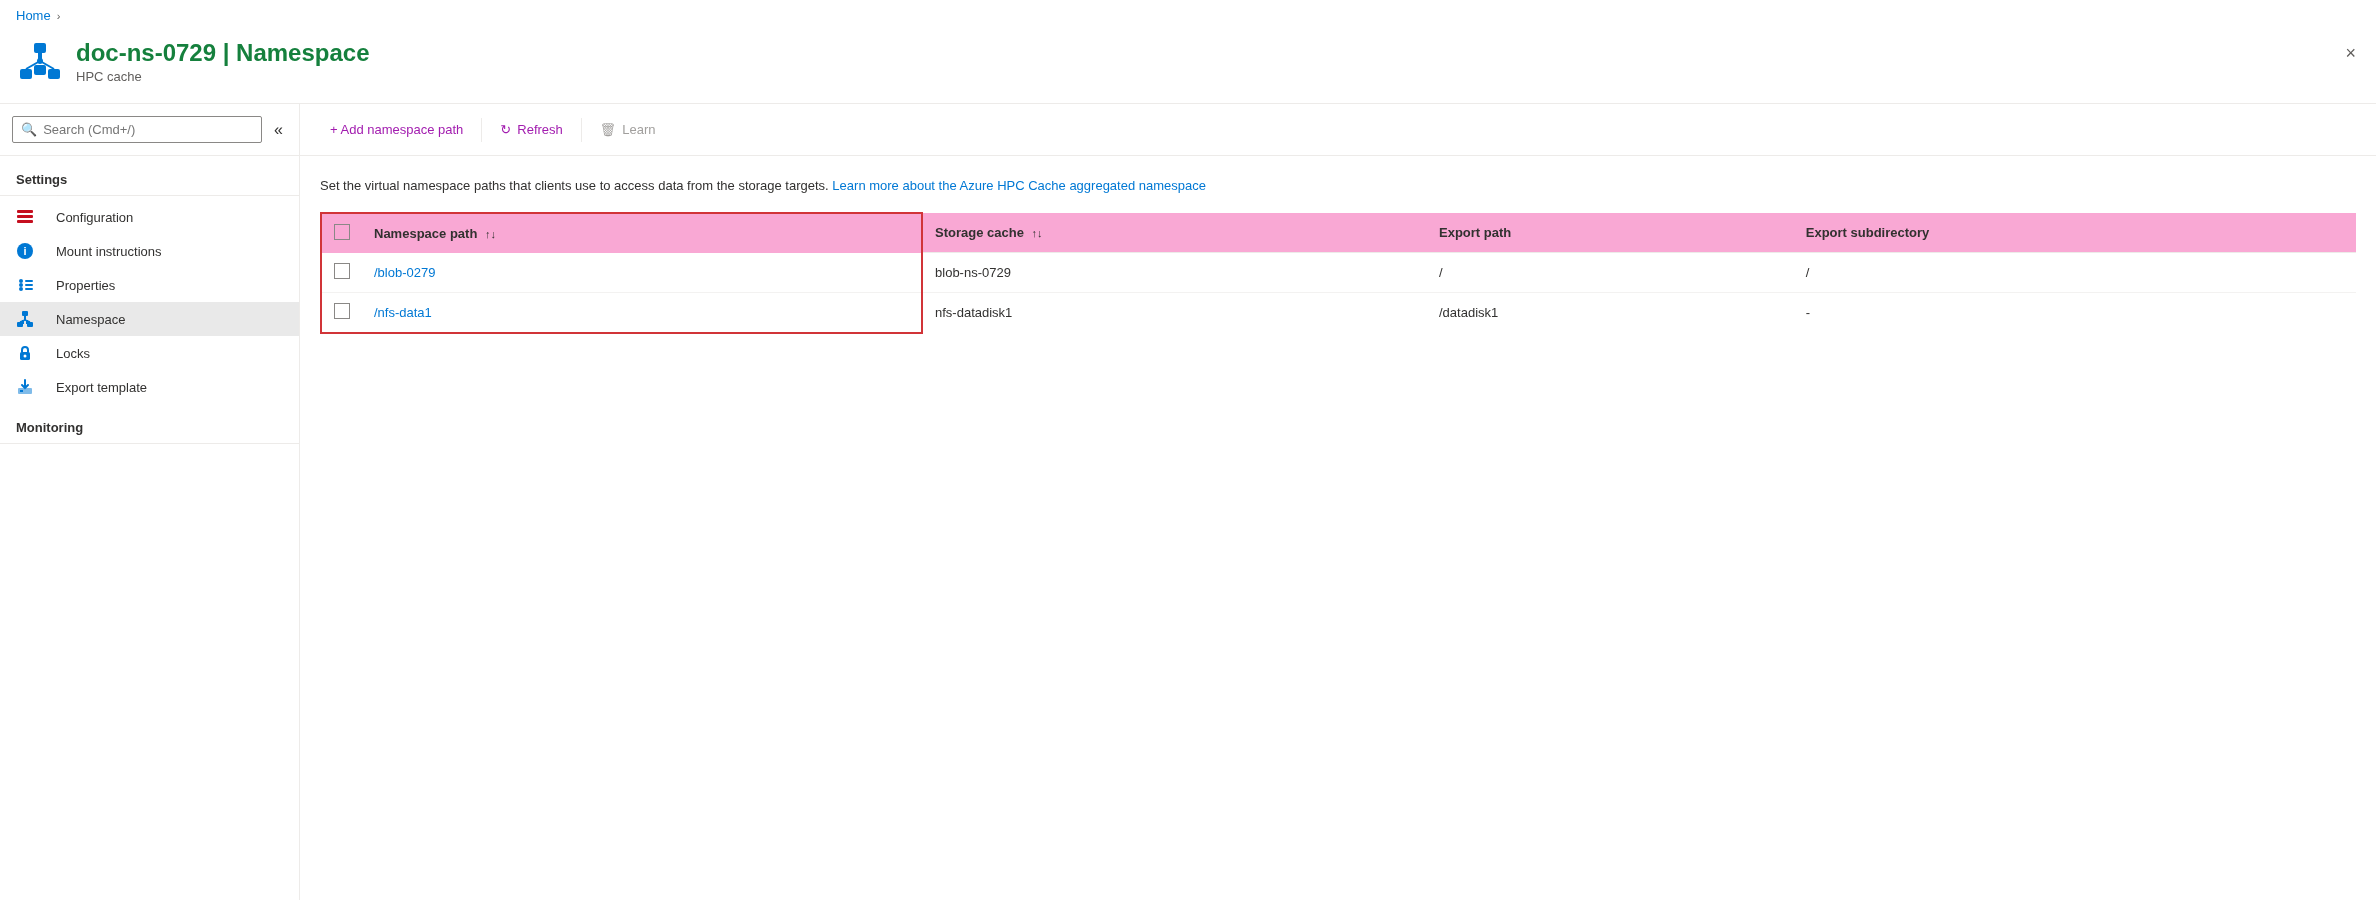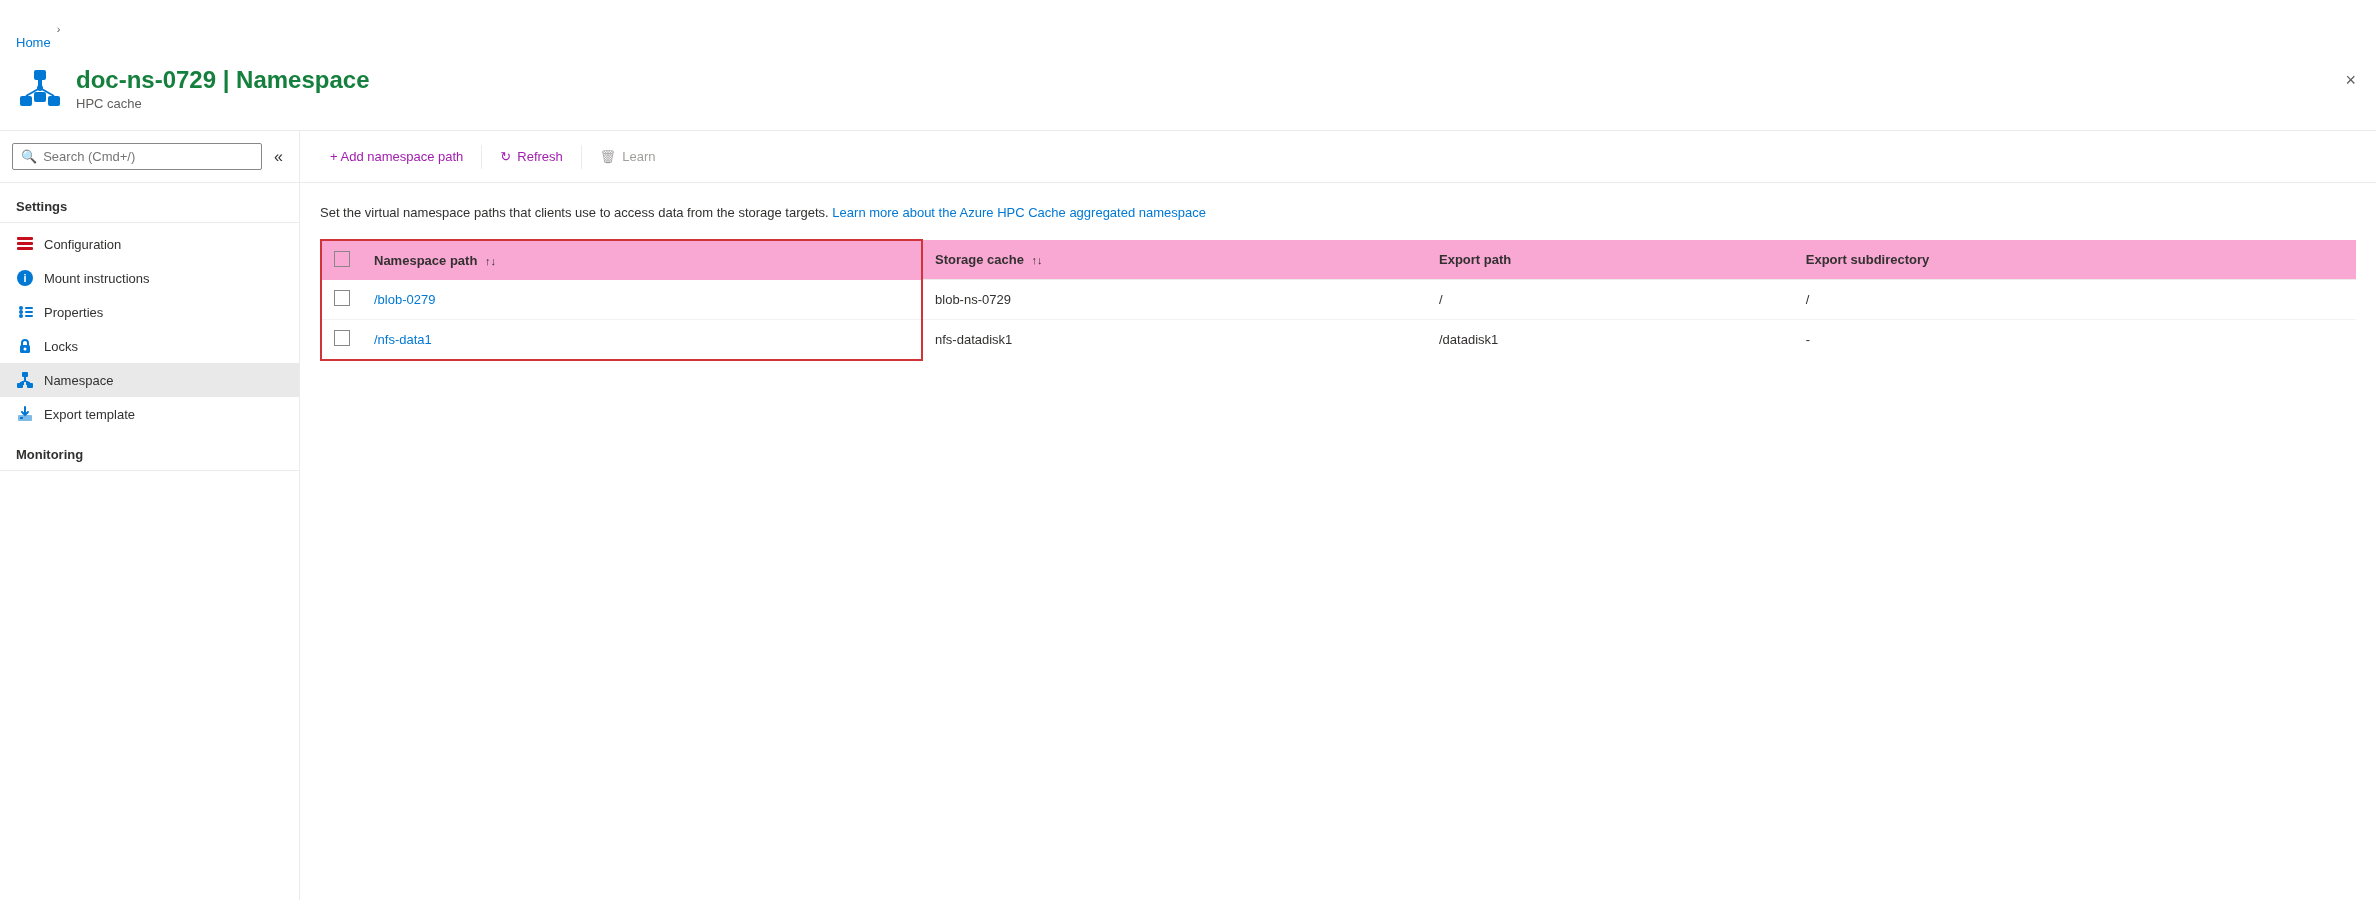--- a/index.html
+++ b/index.html
@@ -2,21 +2,21 @@
 <html><head>
   <meta charset="utf-8">
   <style>
     * { box-sizing: border-box; margin: 0; padding: 0; }
     body { font-family: 'Segoe UI', Arial, sans-serif; font-size: 14px; color: #323130; background: #fff; height: 900px; overflow: hidden; }
     
     .app-container { display: flex; flex-direction: column; height: 100%; }
     
     
     .breadcrumb { padding: 8px 16px; display: flex; align-items: center; gap: 6px; font-size: 13px; }
-    .breadcrumb a { color: #0078d4; text-decoration: none; margin-top: 27px; }
+    .breadcrumb a { color: #0078d4; text-decoration: none; }
     .breadcrumb-sep { color: #605e5c; font-size: 11px; }
     
     
     .page-header { display: flex; align-items: flex-start; padding: 8px 16px 16px 16px; border-bottom: 1px solid #edebe9; position: relative; }
     .header-icon { width: 48px; height: 48px; margin-right: 12px; flex-shrink: 0; }
     .header-text h1 { font-size: 24px; font-weight: 600; color: #15803d; }
     .header-text .subtitle { font-size: 13px; color: #605e5c; margin-top: 2px; }
     .close-btn { position: absolute; right: 16px; top: 8px; background: none; border: none; cursor: pointer; font-size: 18px; color: #605e5c; padding: 4px; }
     
     
@@ -27,21 +27,21 @@
     
     .search-box { padding: 12px 12px; border-bottom: 1px solid #edebe9; display: flex; align-items: center; gap: 8px; }
     .search-input-wrap { flex: 1; display: flex; align-items: center; border: 1px solid #8a8886; border-radius: 2px; padding: 5px 8px; gap: 6px; }
     .search-input-wrap input { border: none; outline: none; font-size: 13px; flex: 1; background: transparent; }
     .search-icon { color: #605e5c; font-size: 13px; }
     .collapse-btn { background: none; border: none; cursor: pointer; color: #323130; font-size: 16px; padding: 4px; }
     
     .sidebar-section-label { font-weight: 700; font-size: 13px; color: #323130; padding: 16px 16px 4px 16px; }
     .sidebar-divider { border: none; border-bottom: 1px solid #edebe9; margin: 4px 0; }
     
-    .sidebar-item { display: flex; align-items: center; padding: 8px 16px; cursor: pointer; gap: 10px; font-size: 13px; color: #323130; }
+    .sidebar-item { display: flex; align-items: center; padding: 8px 16px; cursor: pointer; gap: 22px; font-size: 13px; color: #323130; }
     .sidebar-item.active { background: #e9e9e9; font-weight: 500; }
     .sidebar-item .item-icon { width: 18px; height: 18px; display: flex; align-items: center; justify-content: center; flex-shrink: 0; }
     .sidebar-item span { flex: 1; }
     
     
     .content-area { flex: 1; overflow-y: auto; padding: 0; }
     
     
     .toolbar { display: flex; align-items: center; padding: 12px 20px; gap: 4px; border-bottom: 1px solid #edebe9; }
     .toolbar-btn { display: flex; align-items: center; gap: 6px; background: none; border: none; cursor: pointer; font-size: 13px; color: #a21caf; padding: 6px 10px; border-radius: 2px; }
@@ -143,45 +143,45 @@
             <circle cx="5" cy="13" r="2" fill="#0078d4"></circle>
             <rect x="9" y="4" width="8" height="2" rx="1" fill="#0078d4"></rect>
             <rect x="9" y="8" width="8" height="2" rx="1" fill="#0078d4"></rect>
             <rect x="9" y="12" width="8" height="2" rx="1" fill="#0078d4"></rect>
           </svg>
         </div>
         <span>Properties</span>
       </div>
 
 
-      <div class="sidebar-item">
-        <div class="item-icon">
-          <svg width="18" height="18" viewBox="0 0 18 18">
-            <rect x="4" y="8" width="10" height="8" rx="1.5" fill="#0078d4"></rect>
-            <path d="M6 8V6a3 3 0 016 0v2" fill="none" stroke="#0078d4" stroke-width="2"></path>
-            <circle cx="9" cy="12" r="1.5" fill="white"></circle>
-          </svg>
-        </div>
-        <span>Locks</span>
-      </div>
-
       <div class="sidebar-item active">
         <div class="item-icon">
           <svg width="18" height="18" viewBox="0 0 18 18">
             <rect x="6" y="1" width="6" height="5" rx="1" fill="#0078d4"></rect>
             <rect x="8" y="6" width="2" height="4" fill="#0078d4"></rect>
             <rect x="1" y="12" width="6" height="5" rx="1" fill="#0078d4"></rect>
             <rect x="6" y="10" width="2" height="4" fill="#0078d4"></rect>
             <rect x="11" y="12" width="6" height="5" rx="1" fill="#0078d4"></rect>
             <rect x="10" y="10" width="2" height="4" fill="#0078d4"></rect>
             <line x1="4" y1="12" x2="9" y2="10" stroke="#0078d4" stroke-width="1.5"></line>
             <line x1="14" y1="12" x2="9" y2="10" stroke="#0078d4" stroke-width="1.5"></line>
           </svg>
         </div>
         <span>Namespace</span>
+      </div>
+
+      <div class="sidebar-item">
+        <div class="item-icon">
+          <svg width="18" height="18" viewBox="0 0 18 18">
+            <rect x="4" y="8" width="10" height="8" rx="1.5" fill="#0078d4"></rect>
+            <path d="M6 8V6a3 3 0 016 0v2" fill="none" stroke="#0078d4" stroke-width="2"></path>
+            <circle cx="9" cy="12" r="1.5" fill="white"></circle>
+          </svg>
+        </div>
+        <span>Locks</span>
       </div>
 
       <div class="sidebar-item">
         <div class="item-icon">
           <svg width="18" height="18" viewBox="0 0 18 18">
             <rect x="2" y="10" width="14" height="6" rx="1" fill="#0078d4" opacity="0.5"></rect>
             <rect x="4" y="12" width="3" height="2" fill="#0078d4"></rect>
             <path d="M9 2v8M6 7l3 3 3-3" fill="none" stroke="#0078d4" stroke-width="2" stroke-linecap="round"></path>
           </svg>
         </div>

